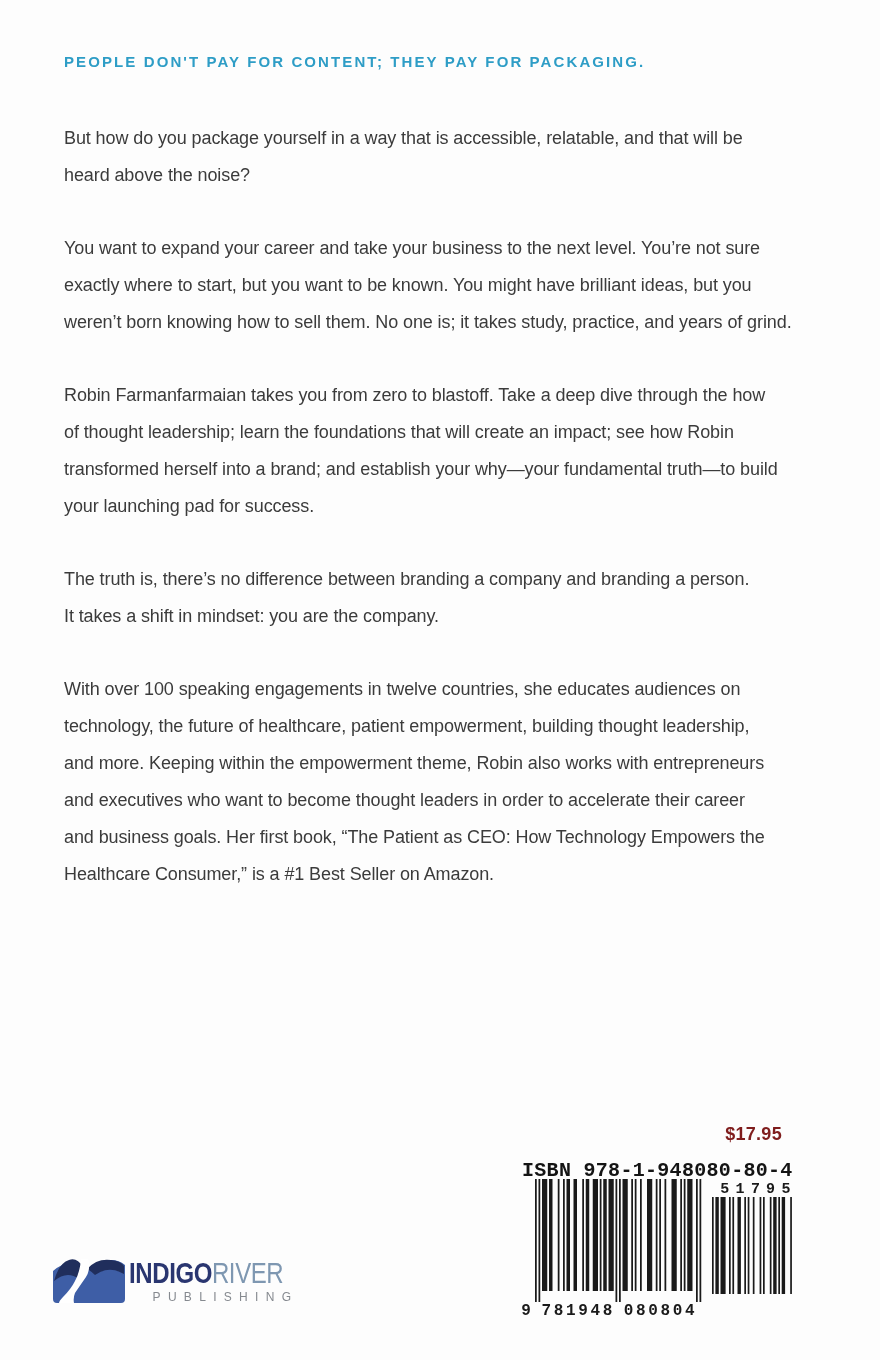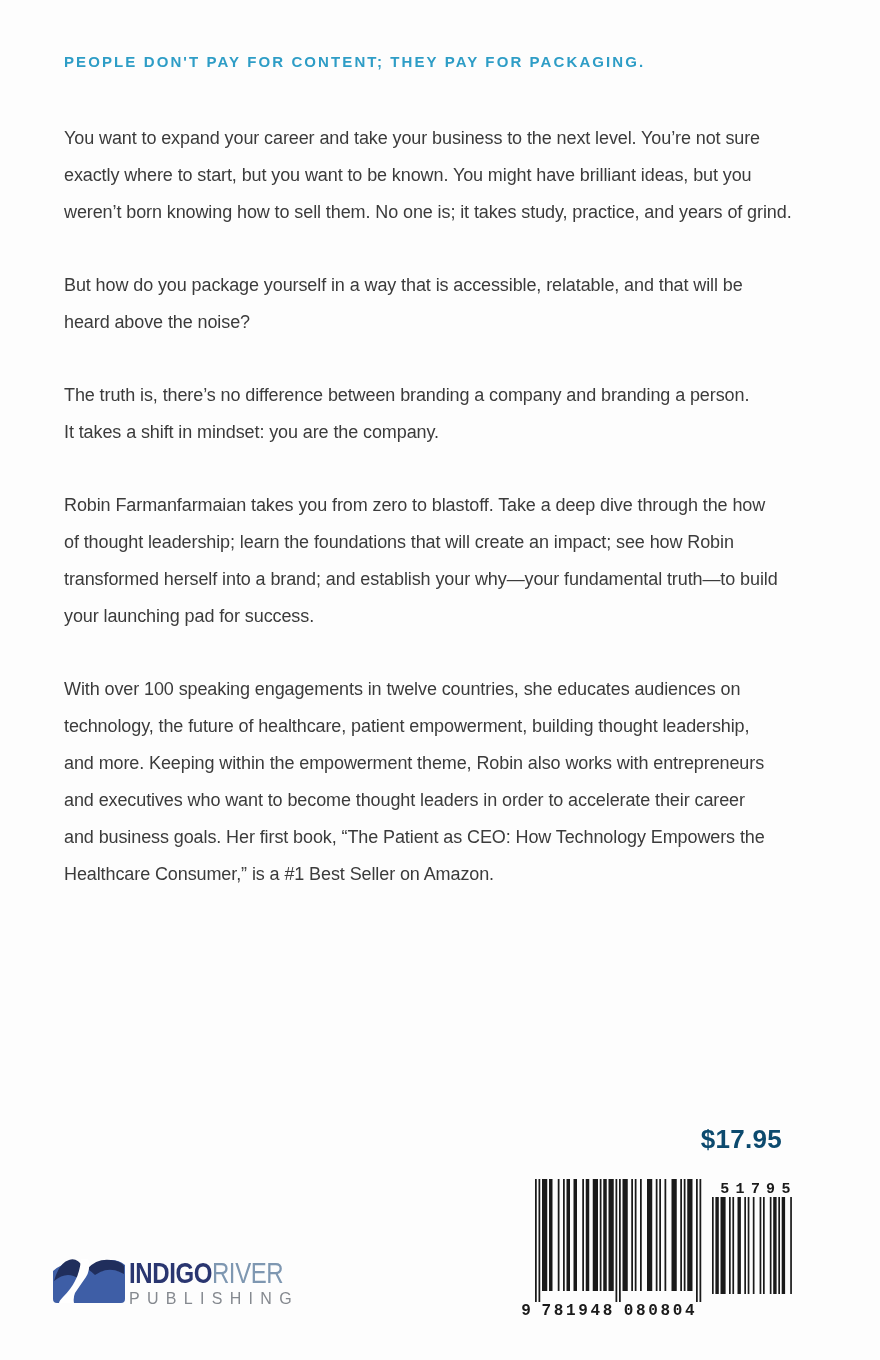--- a/index.html
+++ b/index.html
@@ -21,73 +21,74 @@
     letter-spacing:-0.1px;white-space:pre-line;
   }
   .author{
     color:#2e9dc6;font-weight:bold;font-size:15px;letter-spacing:2.3px;
   }
 
   
   .pricing{position:absolute;left:495px;top:1122px;width:300px;height:210px}
   .price{
     position:absolute;top:2px;right:13px;
-    font-size:26px;font-weight:bold;color:#0c4a6e;letter-spacing:0.3px;
+    font-size:18px;font-weight:bold;color:#7f1d1d;letter-spacing:0.3px;
   }
   .isbn{
     position:absolute;top:37px;left:27px;
     font-family:"Liberation Mono","DejaVu Sans Mono",monospace;
     font-weight:bold;font-size:20px;letter-spacing:0.3px;color:#141414;
     white-space:nowrap;
   }
   .ean13{position:absolute;left:25px;top:57px}
   .ean5wrap{position:absolute;left:217px;top:58px}
 
   
   .publisher{position:absolute;left:53px;top:1257px;display:flex;align-items:flex-start}
   .logo-text{margin:3px 0 4px 4px}
   .logo-line1{
     font-size:30px;line-height:26px;letter-spacing:-0.5px;white-space:nowrap;
     transform:scaleX(0.8);transform-origin:0 50%;
   }
   .logo-indigo{color:#2a3670;font-weight:bold}
   .logo-river{color:#7e97b1;font-weight:normal}
   .logo-line2{
-    margin-top:4px;font-size:16px;letter-spacing:7.3px;color:#85898f;white-space:nowrap;
+    margin-top:4px;font-size:12px;letter-spacing:7.3px;color:#85898f;white-space:nowrap;text-align:center;
   }
 </style>
 </head>
 <body>
 
 <div class="page">
 
   <div class="content">
     <div class="tagline">PEOPLE DON'T PAY FOR CONTENT; THEY PAY FOR PACKAGING.</div>
 
+    <p>But how do you package yourself in a way that is accessible, relatable, and that will be
+heard above the noise?</p>
     <p>You want to expand your career and take your business to the next level. You’re not sure
 exactly where to start, but you want to be known. You might have brilliant ideas, but you
 weren’t born knowing how to sell them. No one is; it takes study, practice, and years of grind.</p>
-    <p>But how do you package yourself in a way that is accessible, relatable, and that will be
-heard above the noise?</p>
-    <p>The truth is, there’s no difference between branding a company and branding a person.
-It takes a shift in mindset: you are the company.</p>
     <p>Robin Farmanfarmaian takes you from zero to blastoff. Take a deep dive through the how
 of thought leadership; learn the foundations that will create an impact; see how Robin
 transformed herself into a brand; and establish your why—your fundamental truth—to build
 your launching pad for success.</p>
+    <p>The truth is, there’s no difference between branding a company and branding a person.
+It takes a shift in mindset: you are the company.</p>
     <p>With over 100 speaking engagements in twelve countries, she educates audiences on
 technology, the future of healthcare, patient empowerment, building thought leadership,
 and more. Keeping within the empowerment theme, Robin also works with entrepreneurs
 and executives who want to become thought leaders in order to accelerate their career
 and business goals. Her first book, “The Patient as CEO: How Technology Empowers the
 Healthcare Consumer,” is a #1 Best Seller on Amazon.</p>
   </div>
 
   <div class="pricing">
     <div class="price">$17.95</div>
+    <div class="isbn">ISBN 978-1-948080-80-4</div>
     <div class="ean13"><svg width="182" height="140" viewBox="0 0 182 140">
           <g fill="#1a1a1a">
             <rect x="15.00" y="0" width="1.75" height="123"></rect>
             <rect x="18.50" y="0" width="1.75" height="123"></rect>
             <rect x="22.00" y="0" width="5.25" height="112"></rect>
             <rect x="29.00" y="0" width="3.50" height="112"></rect>
             <rect x="37.75" y="0" width="1.75" height="112"></rect>
             <rect x="43.00" y="0" width="1.75" height="112"></rect>
             <rect x="46.50" y="0" width="3.50" height="112"></rect>
             <rect x="53.50" y="0" width="3.50" height="112"></rect>

